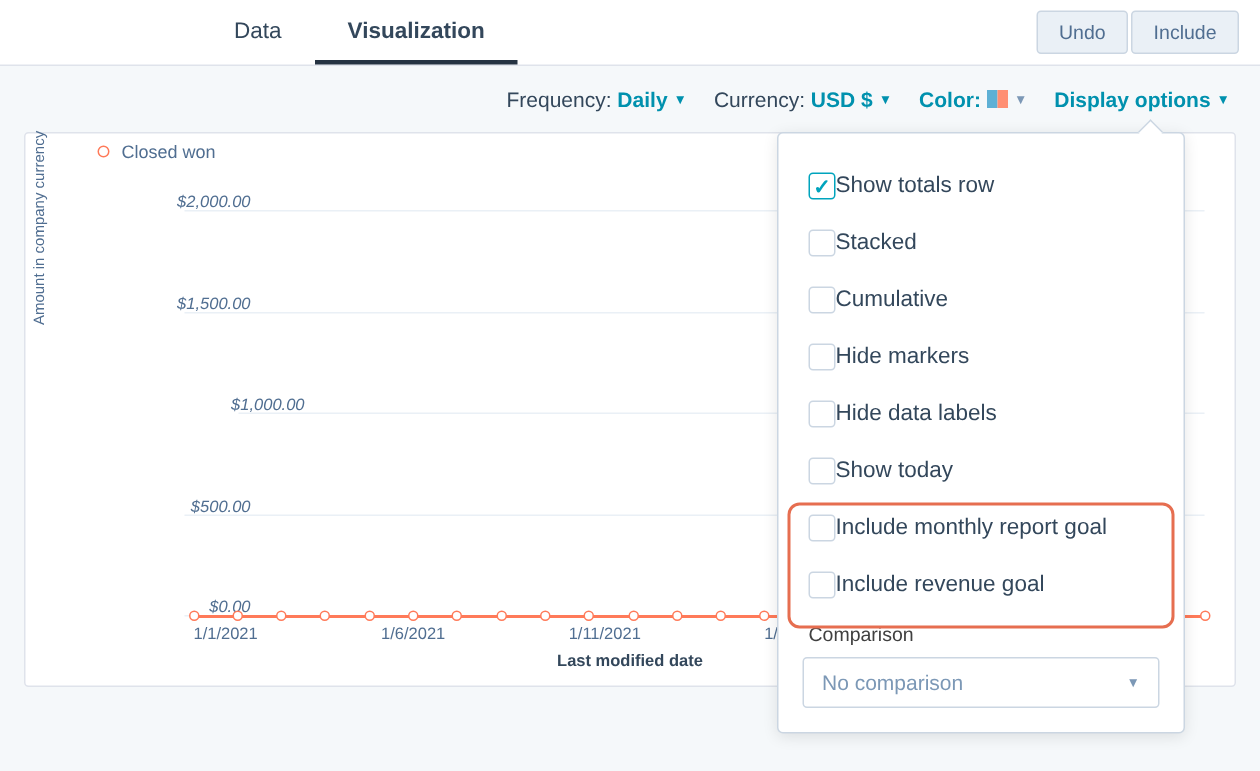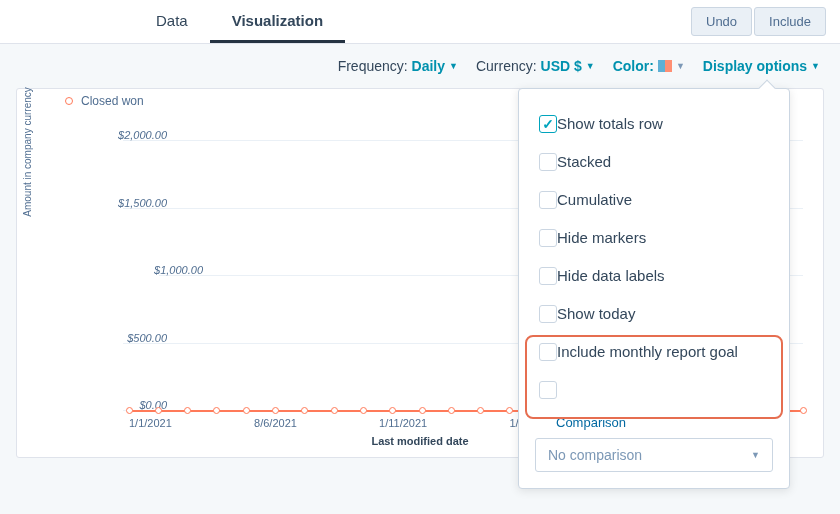--- a/index.html
+++ b/index.html
@@ -30,21 +30,21 @@
 .seg { position: absolute; height: 1.2px; background: #ff7a59; top: -0.6px; }
 .x-ticks { position: absolute; left: 48px; right: 16px; display: flex; justify-content: space-between; font-size: 11px; color: #506e91; padding: 0 6px; }
 .x-title { position: absolute; bottom: 10px; left: 50%; transform: translateX(-50%); font-size: 11px; color: #33475b; font-weight: 600; }
 .dropdown { position: absolute; top: 88px; right: 50px; width: 272px; background: #fff; border: 1px solid #cbd6e2; border-radius: 4px; box-shadow: 0 2px 10px rgba(0,0,0,0.1); padding: 16px 16px 16px 16px; z-index: 10; }
 .dd-arrow { position: absolute; top: -7px; right: 16px; width: 12px; height: 12px; background: #fff; border-left: 1px solid #cbd6e2; border-top: 1px solid #cbd6e2; transform: rotate(45deg); }
 .opt { display: flex; align-items: flex-start; gap: 0; padding: 10px 4px; font-size: 15px; color: #33475b; cursor: pointer; }
 .cb { width: 18px; height: 18px; border: 1.5px solid #cbd6e2; border-radius: 3px; flex-shrink: 0; display: flex; align-items: center; justify-content: center; }
 .cb.checked { border-color: #00a4bd; }
 .cb.checked::after { content: "✓"; color: #00a4bd; font-size: 14px; font-weight: bold; }
 .highlight { position: absolute; border: 2px solid #e66e50; border-radius: 8px; }
-.dd-section { font-size: 13px; color: #0369a1; margin: 6px 21px 8px; }
+.dd-section { font-size: 13px; color: #404040; margin: 6px 4px 8px; }
 .select { border: 1px solid #cbd6e2; border-radius: 3px; padding: 8px 12px; color: #7c98b6; font-size: 14px; display: flex; align-items: center; justify-content: space-between; cursor: pointer; }
 </style>
 </head>
 <body>
 
 <div class="top-bar">
   <div class="tabs">
     <div class="tab">Data</div>
     <div class="tab active">Visualization</div>
   </div>
@@ -152,21 +152,21 @@
         <div class="seg" style="left: 86.9565%; width: 4.34783%;"></div>
         <div class="marker" style="left: calc(86.9565% - 3.5px);"></div>
         <div class="seg" style="left: 91.3043%; width: 4.34783%;"></div>
         <div class="marker" style="left: calc(91.3043% - 3.5px);"></div>
         <div class="seg" style="left: 95.6522%; width: 4.34783%;"></div>
         <div class="marker" style="left: calc(95.6522% - 3.5px);"></div>
         <div class="marker" style="left: calc(100% - 3.5px);"></div>
       </div>
     <div class="x-ticks" id="xticks" style="bottom:-18px">
         <span>1/1/2021</span>
-        <span>8/6/2021</span>
+        <span>1/6/2021</span>
         <span>1/11/2021</span>
         <span>1/16/2021</span>
         <span>1/21/2021</span>
         <span>1/</span>
       </div>
   </div>
   <div class="x-title">Last modified date</div>
 </div>
 
 <div class="dropdown">
@@ -195,19 +195,20 @@
       <span class="cb"></span>
       <span>Show today</span>
     </div>
   <div class="highlight" style="left:6px; right:6px; top:246px; height:84px;"></div>
   <div class="opt">
       <span class="cb"></span>
       <span>Include monthly report goal</span>
     </div>
   <div class="opt">
       <span class="cb"></span>
+      <span>Include revenue goal</span>
     </div>
   <div class="dd-section">Comparison</div>
   <div class="select">
     <span>No comparison</span>
     <span class="caret">▼</span>
   </div>
 </div>
 
 </body></html>

